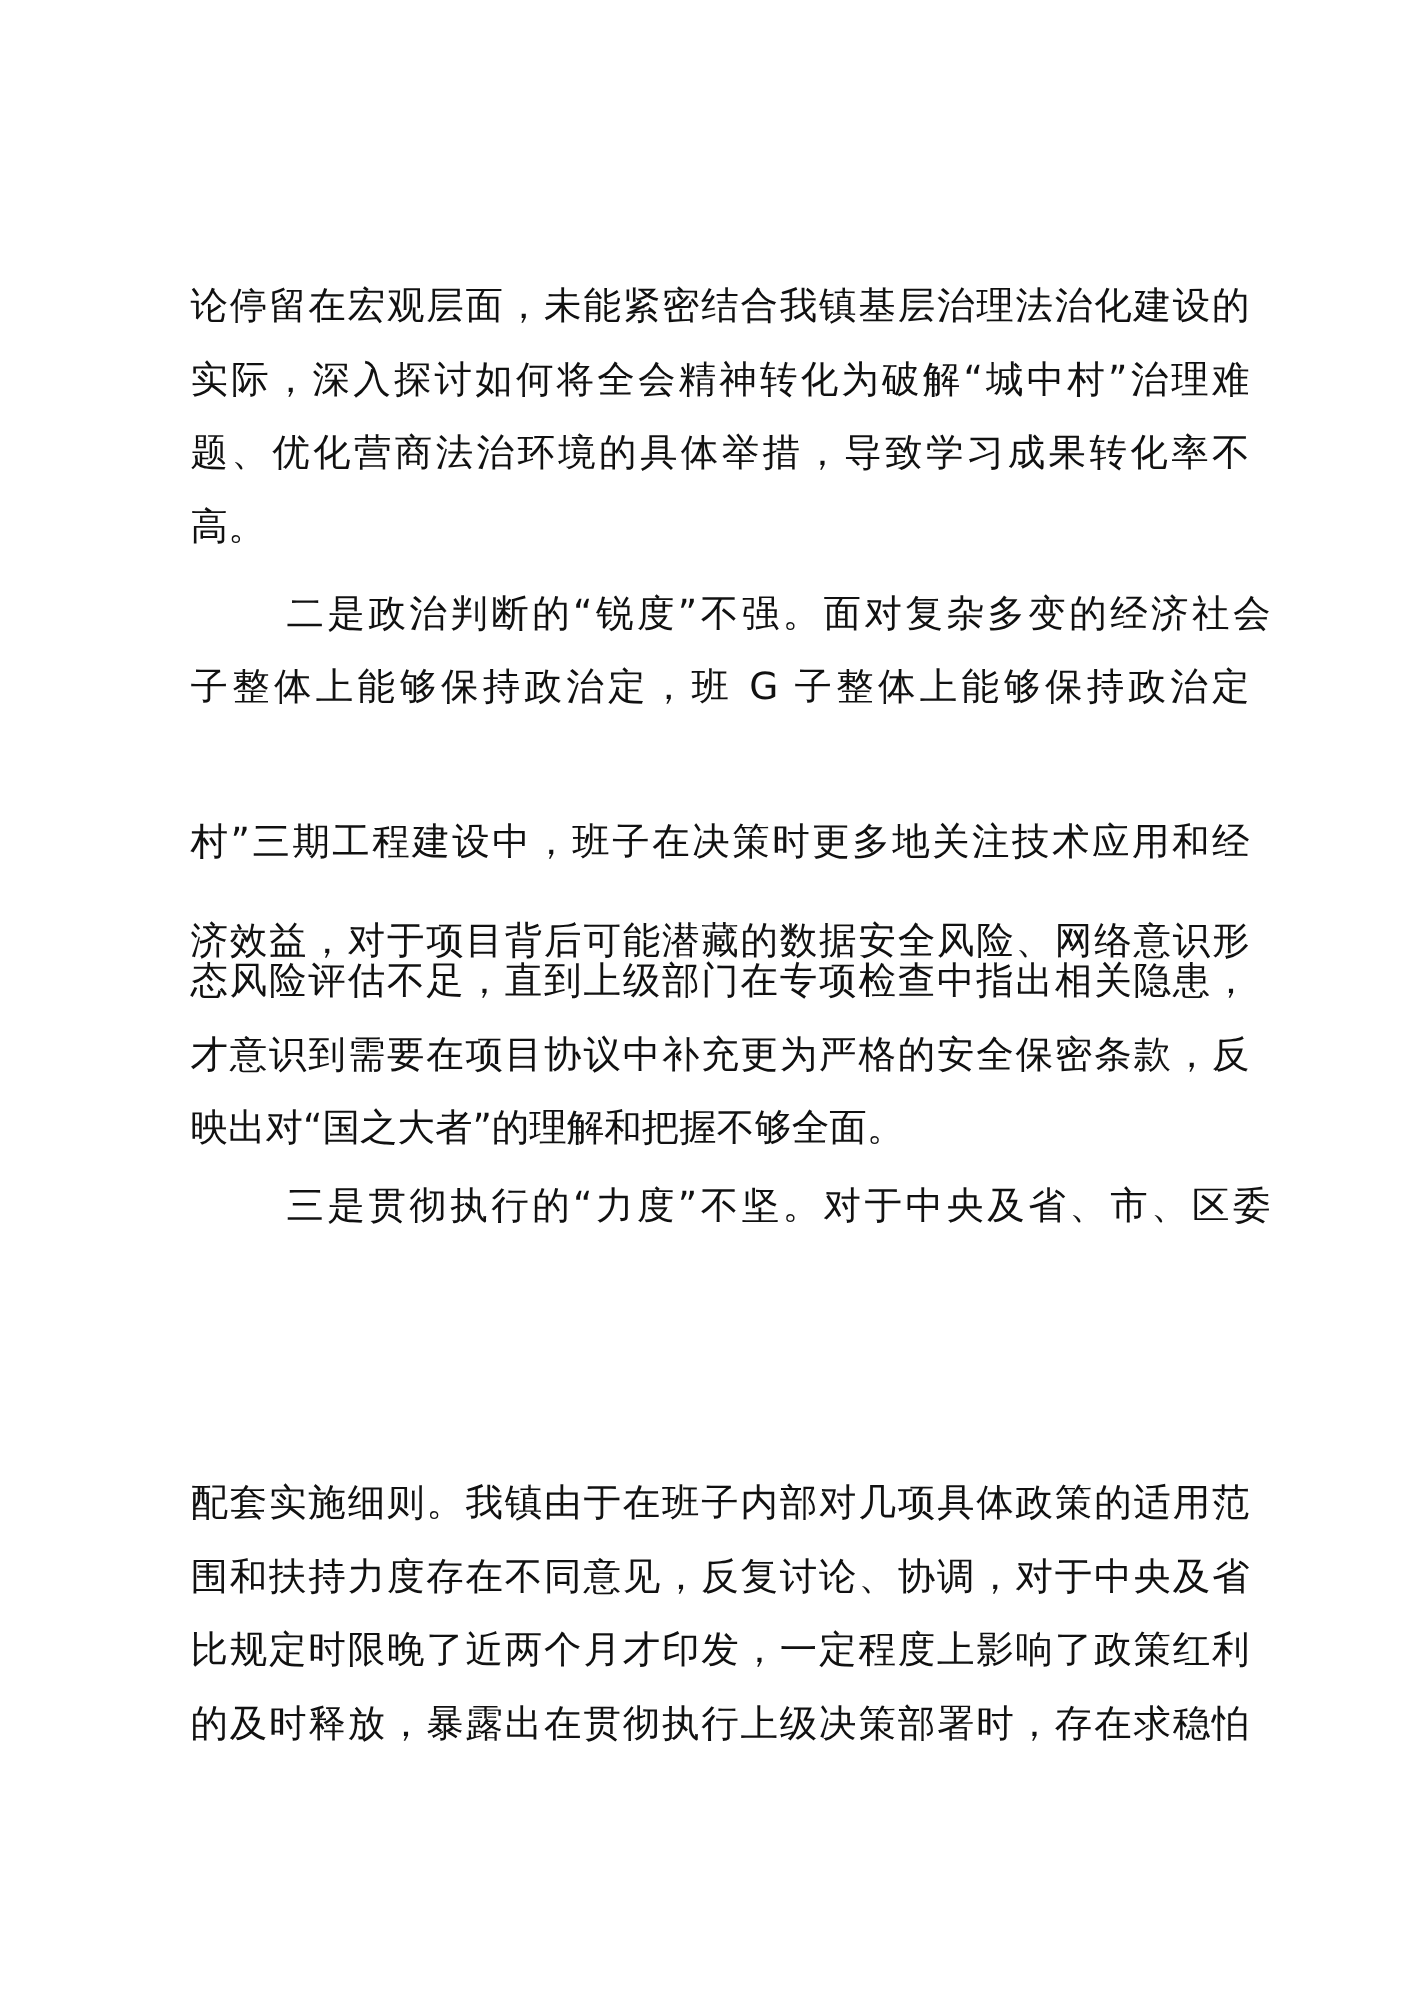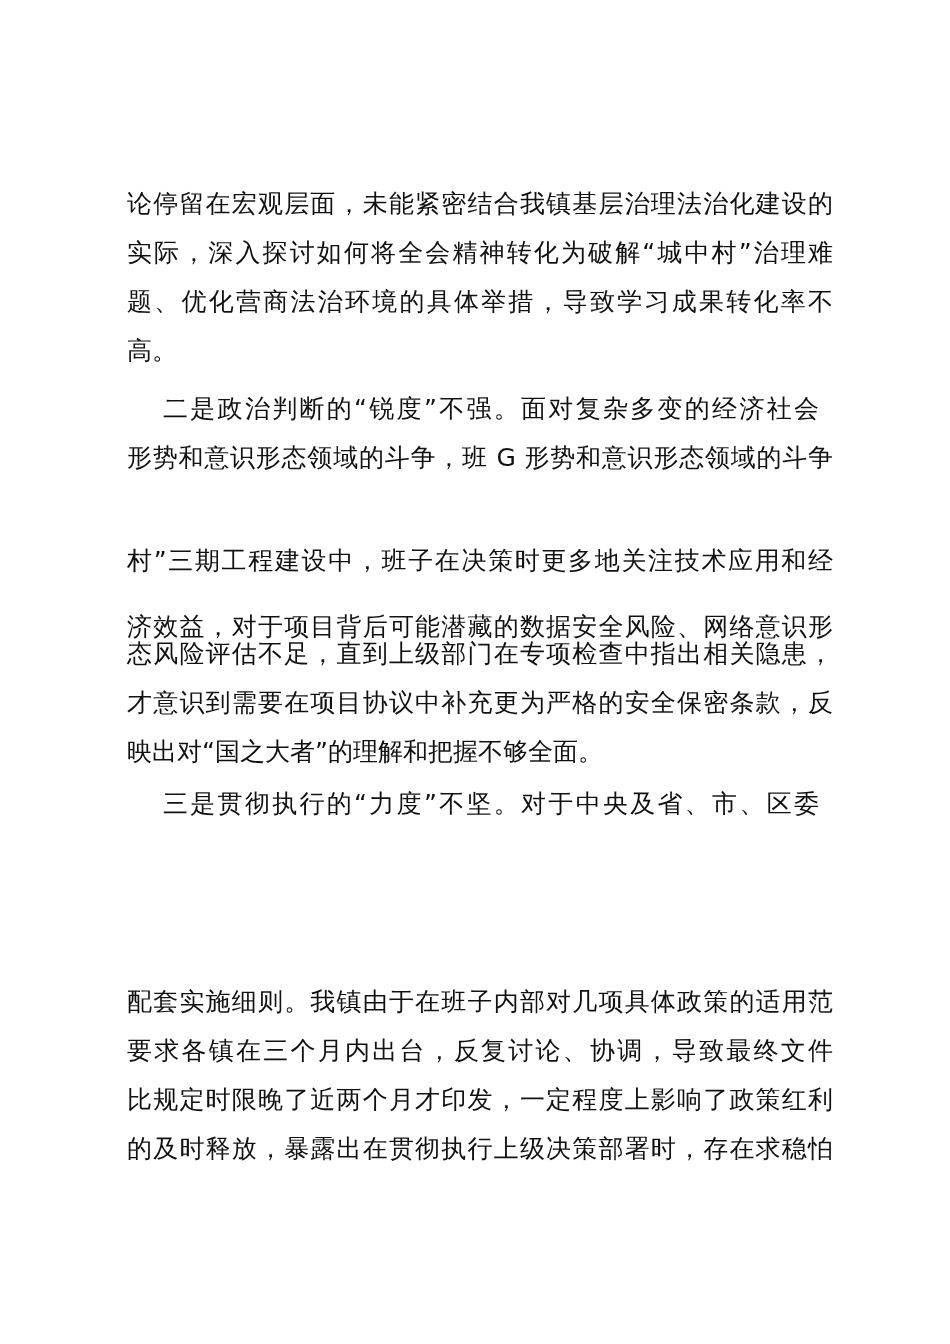--- a/index.html
+++ b/index.html
@@ -4,35 +4,35 @@
 <style>
   html, body { margin:0; padding:0; background:#ffffff; }
   body { width:950px; height:1344px; position:relative; overflow:hidden; }
   .page { position:absolute; left:0; top:0; width:865px; height:1344px; background:#fff; }
   .line {
     position:absolute; left:127px; width:706px; height:34px;
     font-family:"DejaVu Sans", sans-serif; font-size:25px; line-height:34px;
     color:#111; white-space:nowrap; text-align:justify; text-align-last:justify;
   }
   .line.last { text-align-last:left; }
-  .line.indent { left:163px; width:656px; }
+  .line.indent { left:191px; width:656px; }
 </style>
 </head>
 <body>
 
 <div class="page">
   <div class="line" style="top:187px">论停留在宏观层面，未能紧密结合我镇基层治理法治化建设的</div>
   <div class="line" style="top:285px">题、优化营商法治环境的具体举措，导致学习成果转化率不</div>
   <div class="line" style="top:236px">实际，深入探讨如何将全会精神转化为破解“城中村”治理难</div>
   <div class="line last" style="top:334px">高。</div>
   <div class="line indent" style="top:392px">二是政治判断的“锐度”不强。面对复杂多变的经济社会</div>
-  <div class="line" style="top:441px">形势和意识形态领域的斗争，班 G 形势和意识形态领域的斗争</div>
+  <div class="line" style="top:441px">子整体上能够保持政治定，班 G 子整体上能够保持政治定</div>
   <div class="line" style="top:544px">村”三期工程建设中，班子在决策时更多地关注技术应用和经</div>
   <div class="line" style="top:610px">济效益，对于项目背后可能潜藏的数据安全风险、网络意识形</div>
   <div class="line" style="top:637px">态风险评估不足，直到上级部门在专项检查中指出相关隐患，</div>
   <div class="line" style="top:686px">才意识到需要在项目协议中补充更为严格的安全保密条款，反</div>
   <div class="line last" style="top:735px">映出对“国之大者”的理解和把握不够全面。</div>
   <div class="line indent" style="top:787px">三是贯彻执行的“力度”不坚。对于中央及省、市、区委</div>
   <div class="line" style="top:985px">配套实施细则。我镇由于在班子内部对几项具体政策的适用范</div>
-  <div class="line" style="top:1034px">要求各镇在三个月内出台，反复讨论、协调，导致最终文件</div>
+  <div class="line" style="top:1034px">围和扶持力度存在不同意见，反复讨论、协调，对于中央及省</div>
   <div class="line" style="top:1083px">比规定时限晚了近两个月才印发，一定程度上影响了政策红利</div>
   <div class="line" style="top:1132px">的及时释放，暴露出在贯彻执行上级决策部署时，存在求稳怕</div>
 </div>
 
 </body></html>

